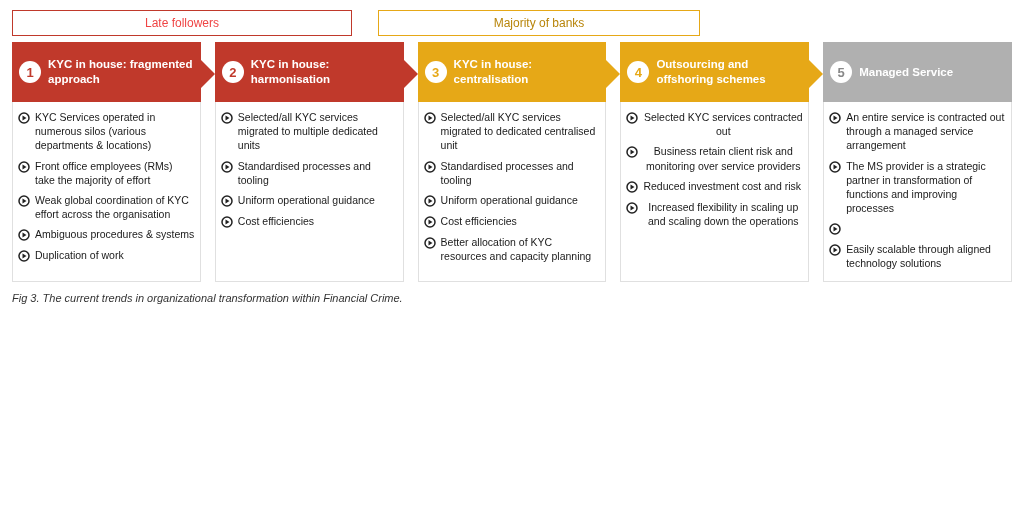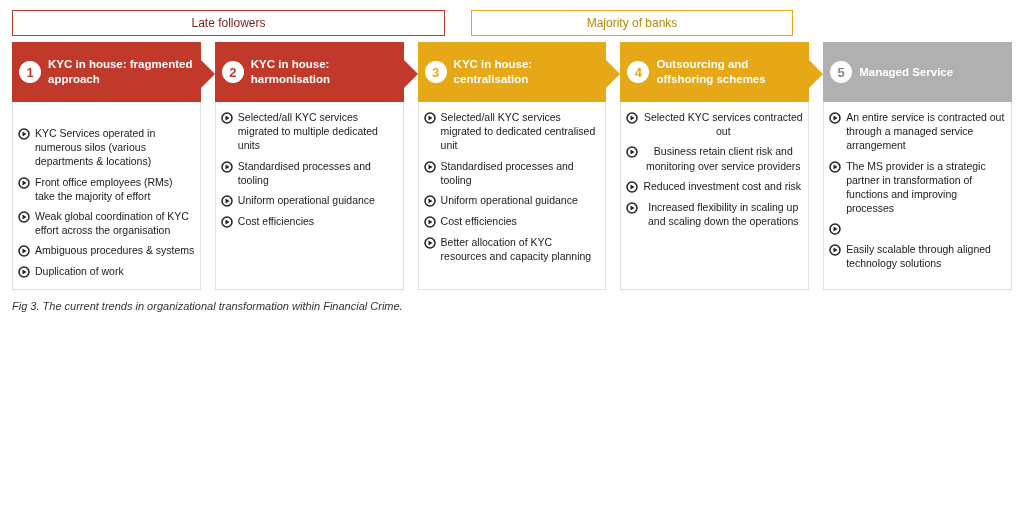--- a/index.html
+++ b/index.html
@@ -18,23 +18,23 @@
       display: flex;
       margin-bottom: 6px;
     }
     .section-header {
       text-align: center;
       font-size: 12px;
       padding: 5px 0;
       border: 1.5px solid;
     }
     .header-late {
-      width: 433px;
+      width: 340px;
       border-color: #c0392b;
-      color: #7f1d1d;
+      color: #ef4444;
     }
     .header-majority {
       width: 322px;
       margin-left: 6px;
       border-color: #e6a817;
       color: #b8850a;
     }
     .caption {
       margin-top: 10px;
       font-size: 11px;
@@ -60,21 +60,21 @@
       <span>Majority of banks</span>
     </div>
   </div>
 
   <div class="full-cols" id="cols-container">
   <div style="display: flex; flex-direction: column; flex: 1 1 0%; min-width: 0px;">
         <div style="display: flex; align-items: center; padding: 6px 7px; font-weight: bold; font-size: 11.5px; color: rgb(255, 255, 255); min-height: 60px; background: rgb(192, 57, 43);">
           <span style="display: inline-flex; align-items: center; justify-content: center; width: 22px; height: 22px; border-radius: 50%; background: rgb(255, 255, 255); font-weight: bold; font-size: 13px; margin-right: 7px; flex-shrink: 0; color: rgb(192, 57, 43);">1</span>
           <span style="line-height: 1.3;">KYC in house: fragmented approach</span>
         </div>
-        <div style="padding: 24px 5px 4px 4px; flex: 1 1 0%; background: rgb(255, 255, 255); border-right: 1px solid rgb(224, 224, 224); border-bottom: 1px solid rgb(224, 224, 224); border-left: 1px solid rgb(224, 224, 224); border-image: initial; border-top: none;">
+        <div style="padding: 8px 5px 4px 4px; flex: 1 1 0%; background: rgb(255, 255, 255); border-right: 1px solid rgb(224, 224, 224); border-bottom: 1px solid rgb(224, 224, 224); border-left: 1px solid rgb(224, 224, 224); border-image: initial; border-top: none;">
           <div style="display: flex; align-items: flex-start; margin-bottom: 6px; font-size: 10.5px; line-height: 1.35;">
             <span style="flex-shrink: 0; width: 14px; height: 14px; margin-right: 4px; margin-top: 1px; display: inline-flex; align-items: center; justify-content: center;">
               <svg width="12" height="12" viewBox="0 0 12 12">
                 <circle cx="6" cy="6" r="5" fill="none" stroke="#222" stroke-width="1.5"></circle>
                 <polygon points="4.5,3.5 8.5,6 4.5,8.5" fill="#222"></polygon>
               </svg>
             </span>
             <span>KYC Services operated in numerous silos (various departments &amp; locations)</span>
           </div>
           <div style="display: flex; align-items: flex-start; margin-bottom: 6px; font-size: 10.5px; line-height: 1.35;">

